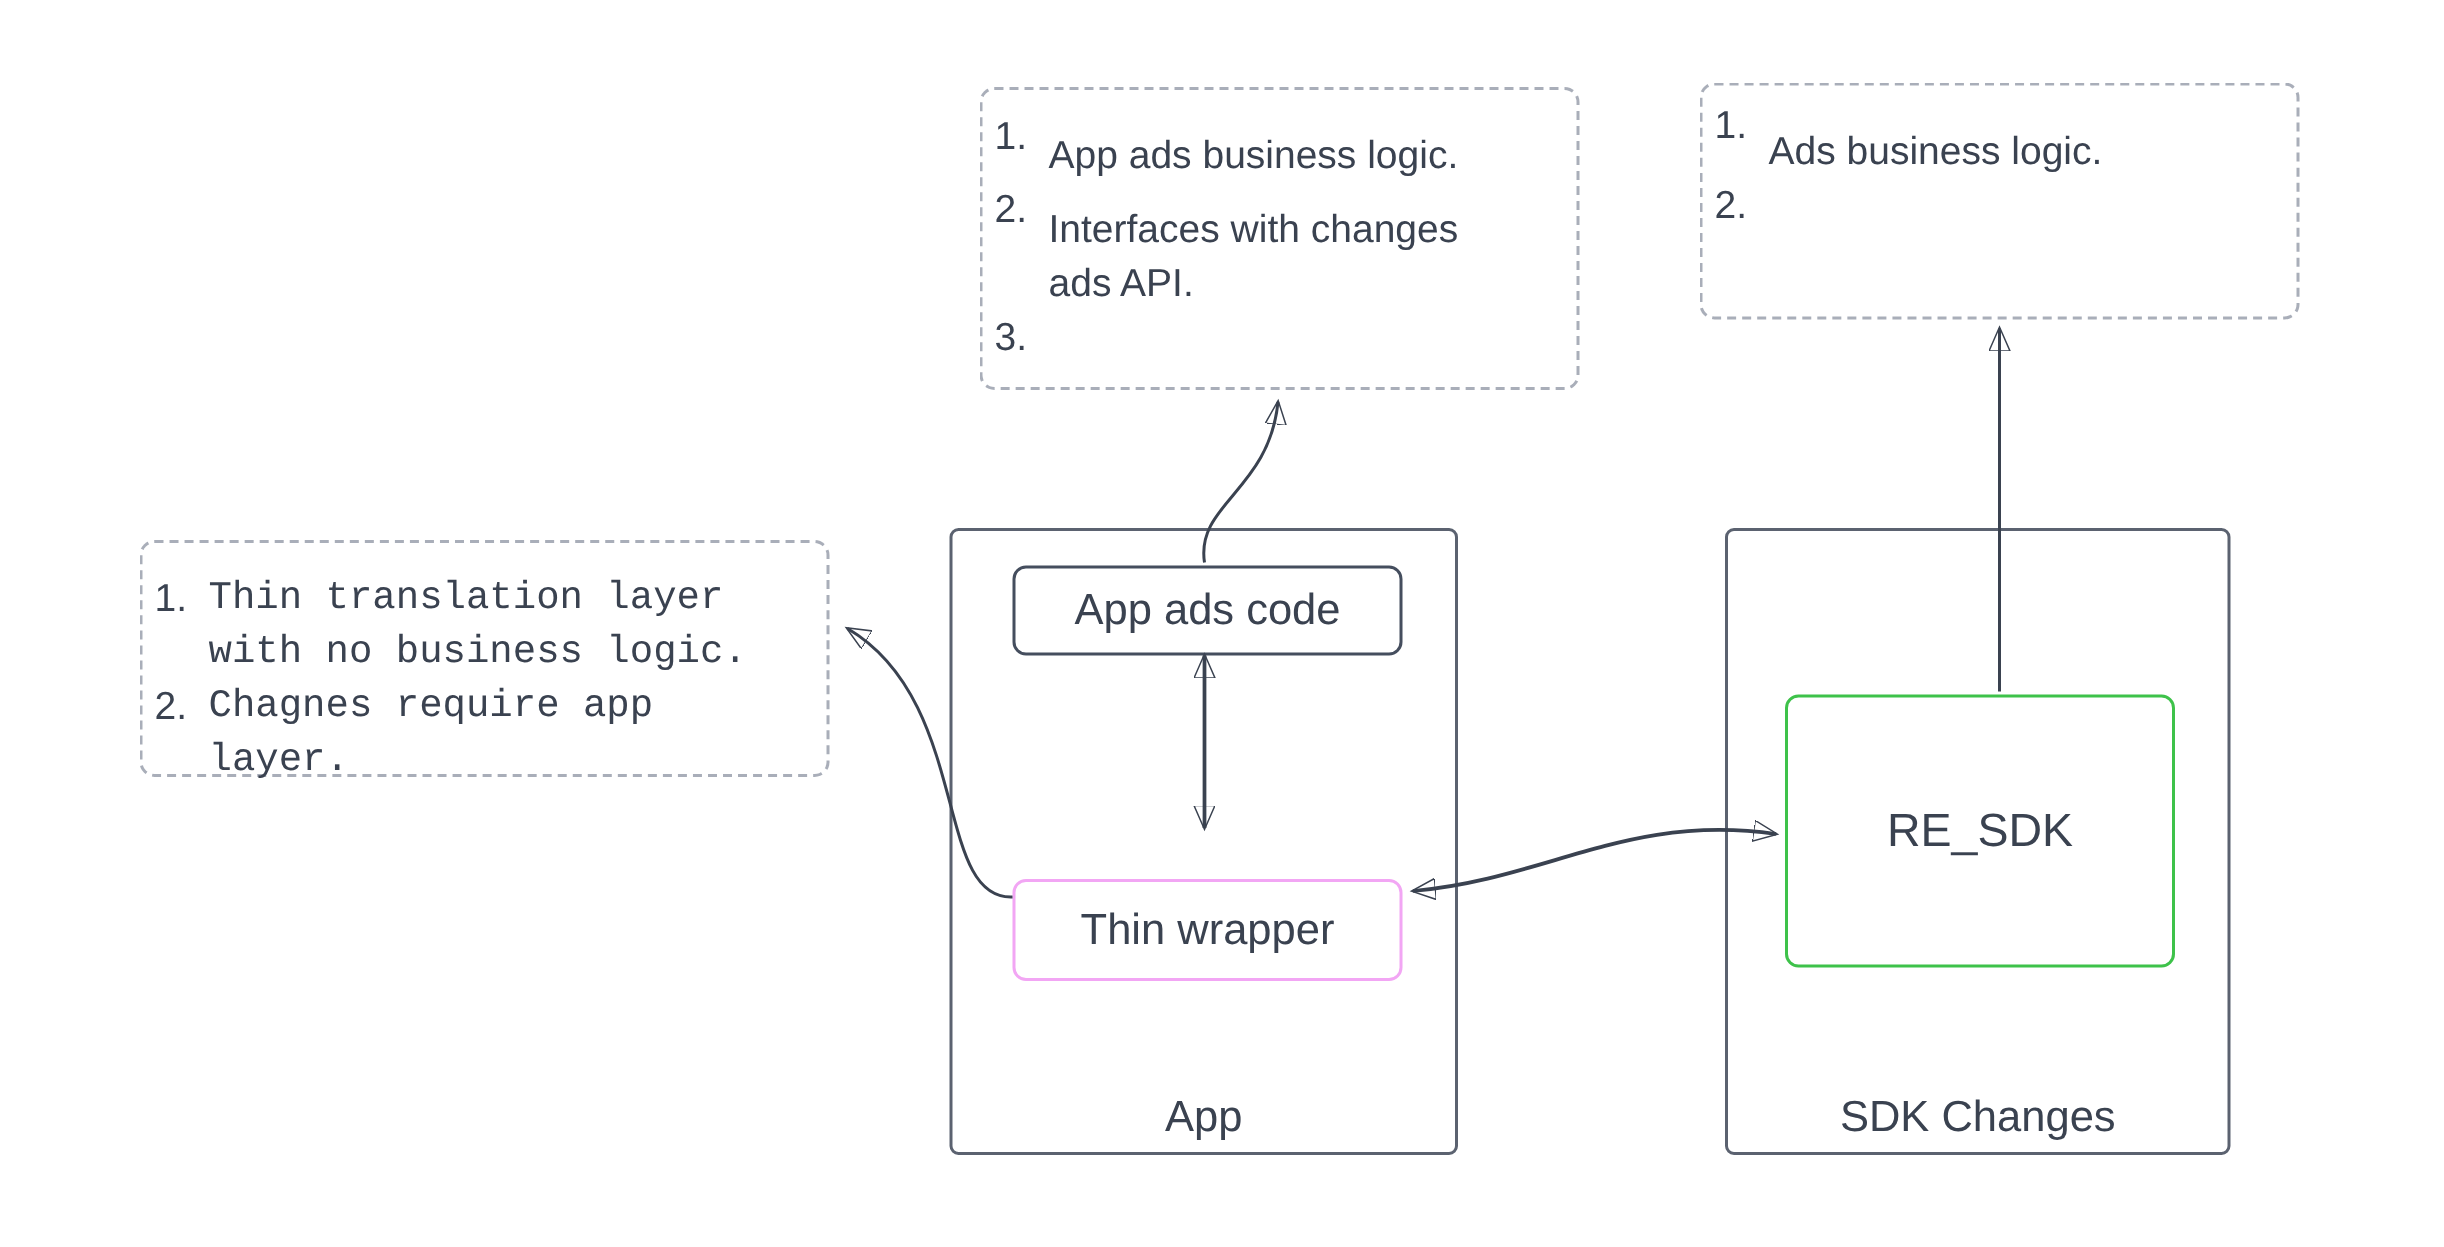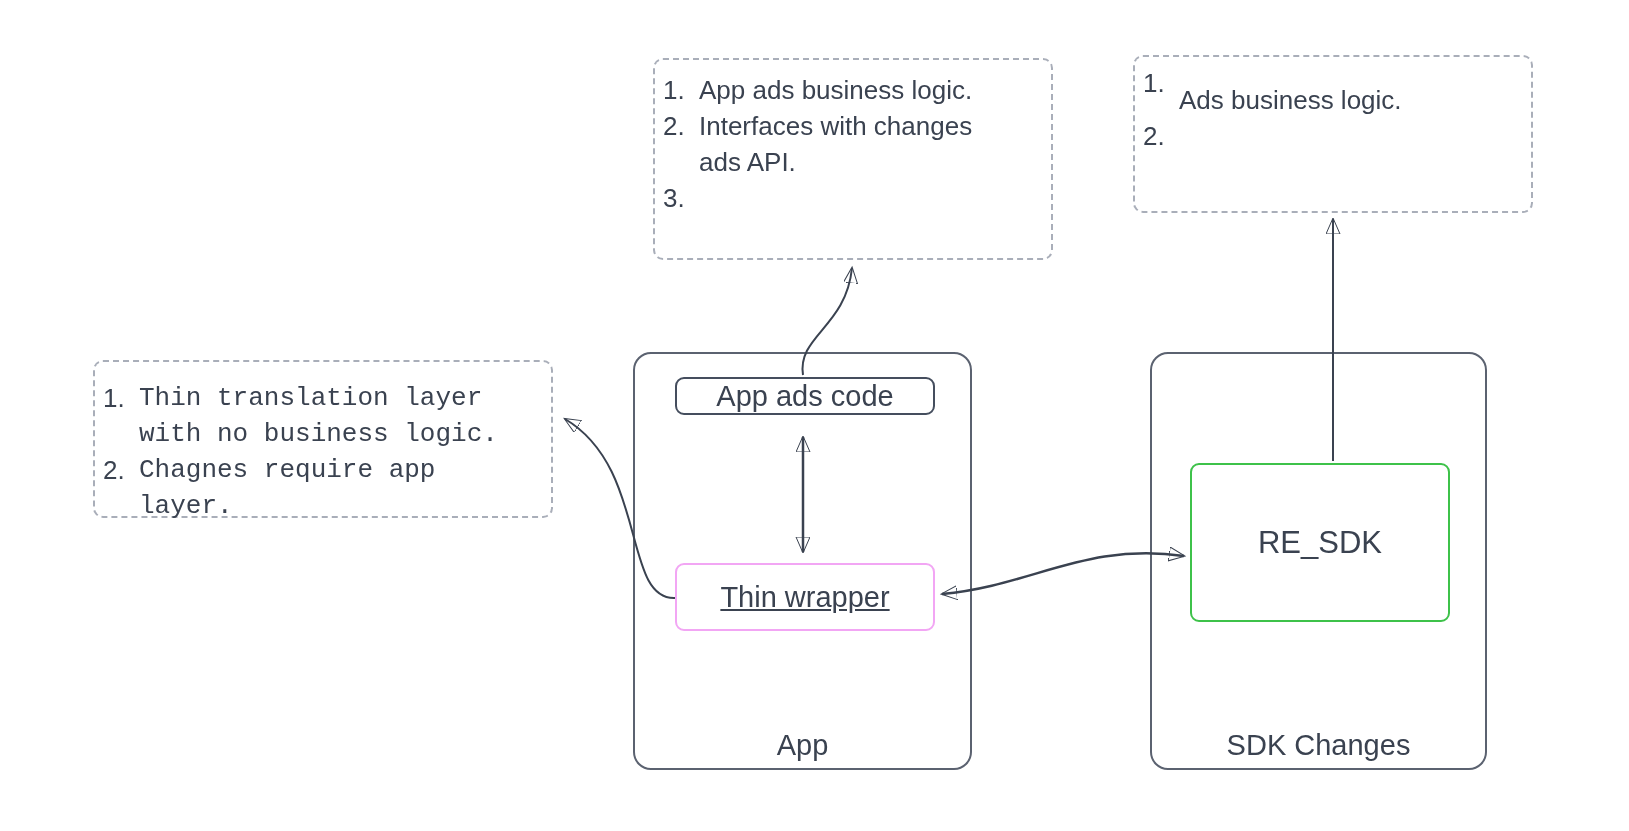--- a/index.html
+++ b/index.html
@@ -18,31 +18,31 @@
     border-radius:10px;
     box-sizing:border-box;
     font-size:26px;
     line-height:36px;
     background:#ffffff;
   }
   .note-item{display:flex;}
   .note-num{flex:0 0 36px;}
   .note-txt{flex:0 1 auto;}
   #note-tm{left:653px;top:58px;width:400px;height:202px;padding:12px 8px;}
-  #note-tm .note-txt{max-width:295px;}
+  #note-tm .note-txt{max-width:295px;margin-top:13px;}
   #note-tr{left:1133px;top:55px;width:400px;height:158px;padding:8px;}
   #note-tr .note-txt{max-width:300px;margin-top:17px;}
   #note-left{left:93px;top:360px;width:460px;height:158px;padding:18px 8px;}
   #note-left .note-txt{max-width:408px;font-family:Liberation Mono, monospace;}
 
   
   .container-box{
     position:absolute;
     border:2px solid #5b6270;
-    border-radius:18px;
+    border-radius:6px;
     box-sizing:border-box;
     background:#ffffff;
   }
   #app-container{left:633px;top:352px;width:339px;height:418px;}
   #sdk-container{left:1150px;top:352px;width:337px;height:418px;}
   .container-label{
     position:absolute;
     left:0;right:0;bottom:6px;
     text-align:center;
     font-size:29px;
@@ -54,23 +54,23 @@
     position:absolute;
     border:2px solid #454e5e;
     border-radius:9px;
     box-sizing:border-box;
     background:#ffffff;
     display:flex;
     align-items:center;
     justify-content:center;
     font-size:29px;
   }
-  #app-ads-code{left:675px;top:377px;width:260px;height:38px;}
-  #thin-wrapper{left:675px;top:563px;width:260px;height:68px;border-color:#f2a6f4;text-decoration:underline;}
-  #re-sdk{left:1190px;top:463px;width:260px;height:159px;border-color:#3ec24a;font-size:31px;}
+  #app-ads-code{left:675px;top:377px;width:260px;height:60px;}
+  #thin-wrapper{left:675px;top:586px;width:260px;height:68px;border-color:#f2a6f4;}
+  #re-sdk{left:1190px;top:463px;width:260px;height:182px;border-color:#3ec24a;font-size:31px;}
 
   
   #arrows{
     position:absolute;
     left:0;top:0;width:1629px;height:831px;
     pointer-events:none;
   }
   #arrows path{fill:none;stroke:#3a4250;}
 </style>
 </head>

